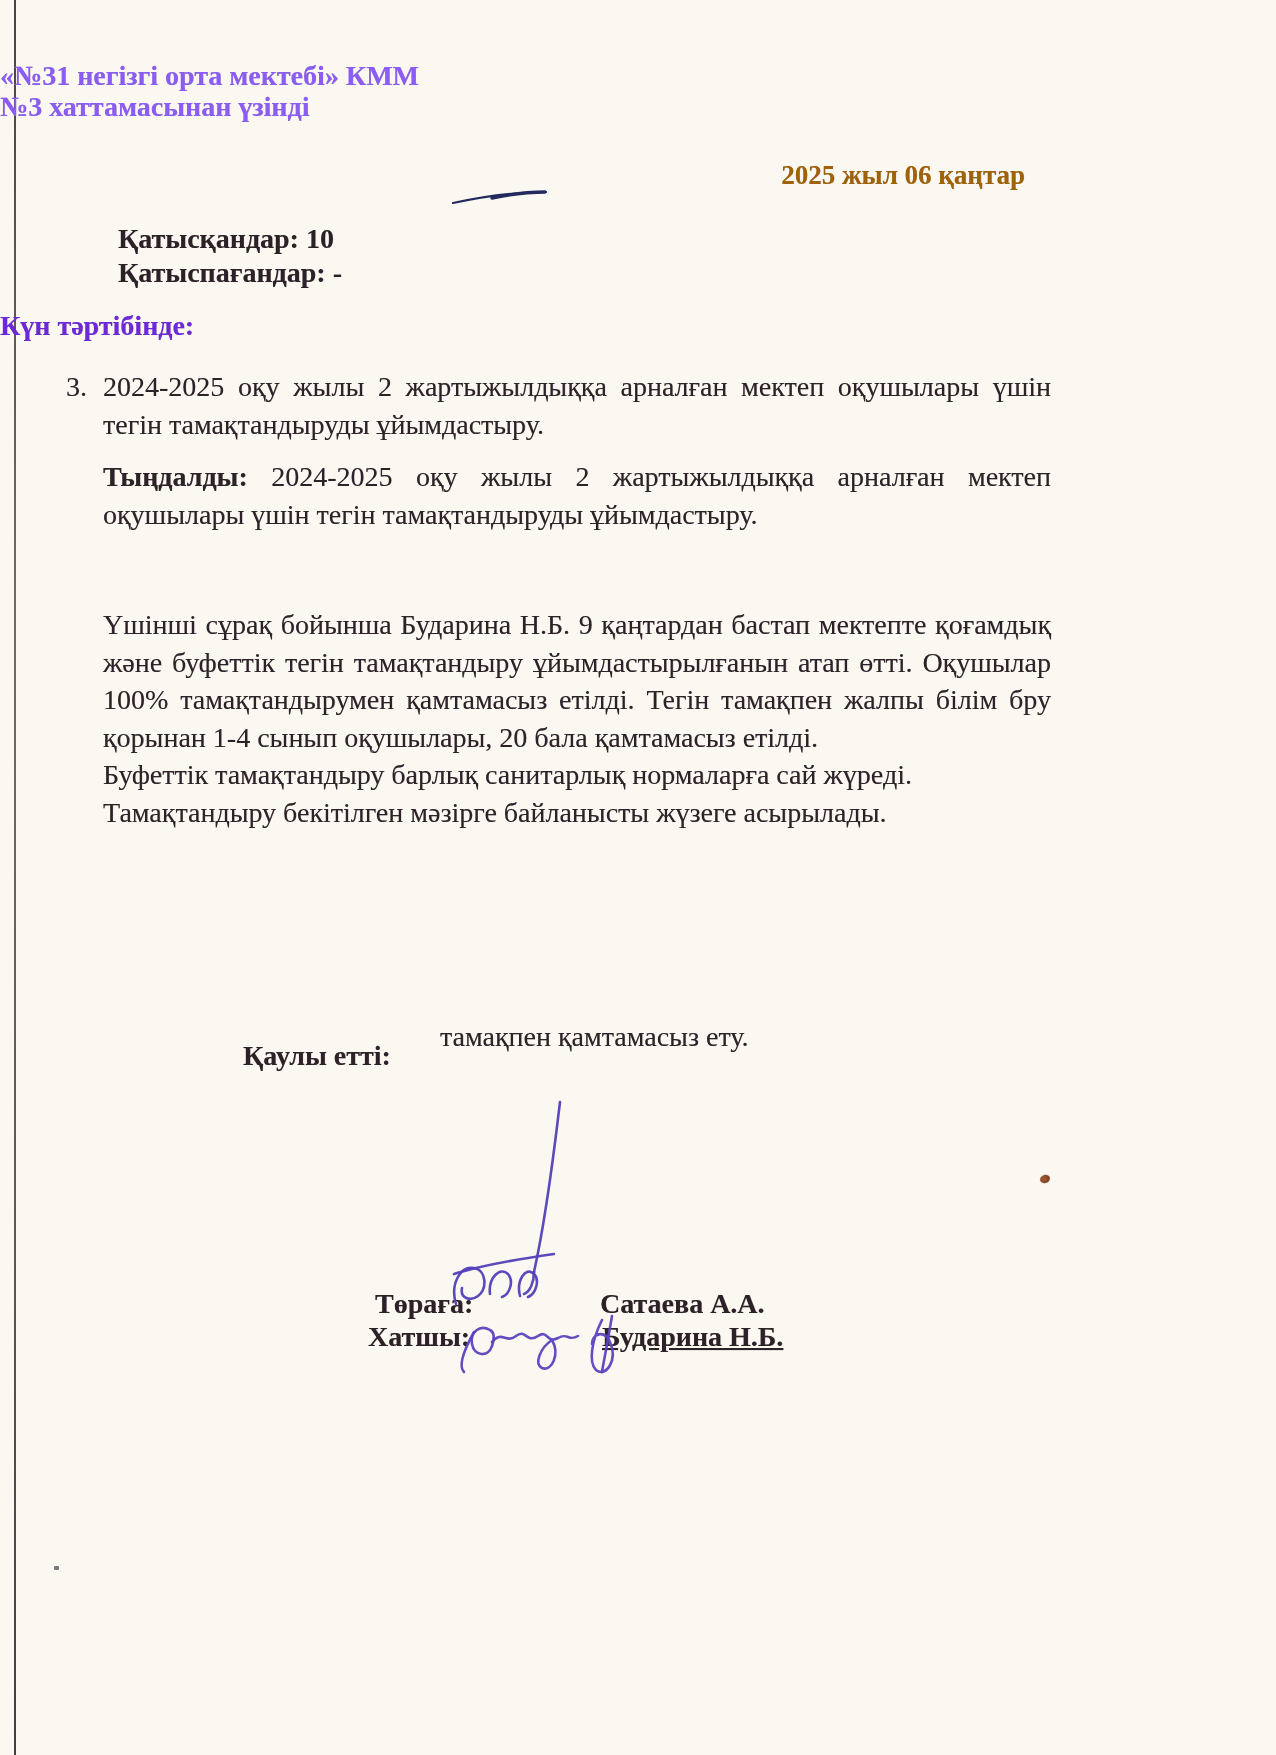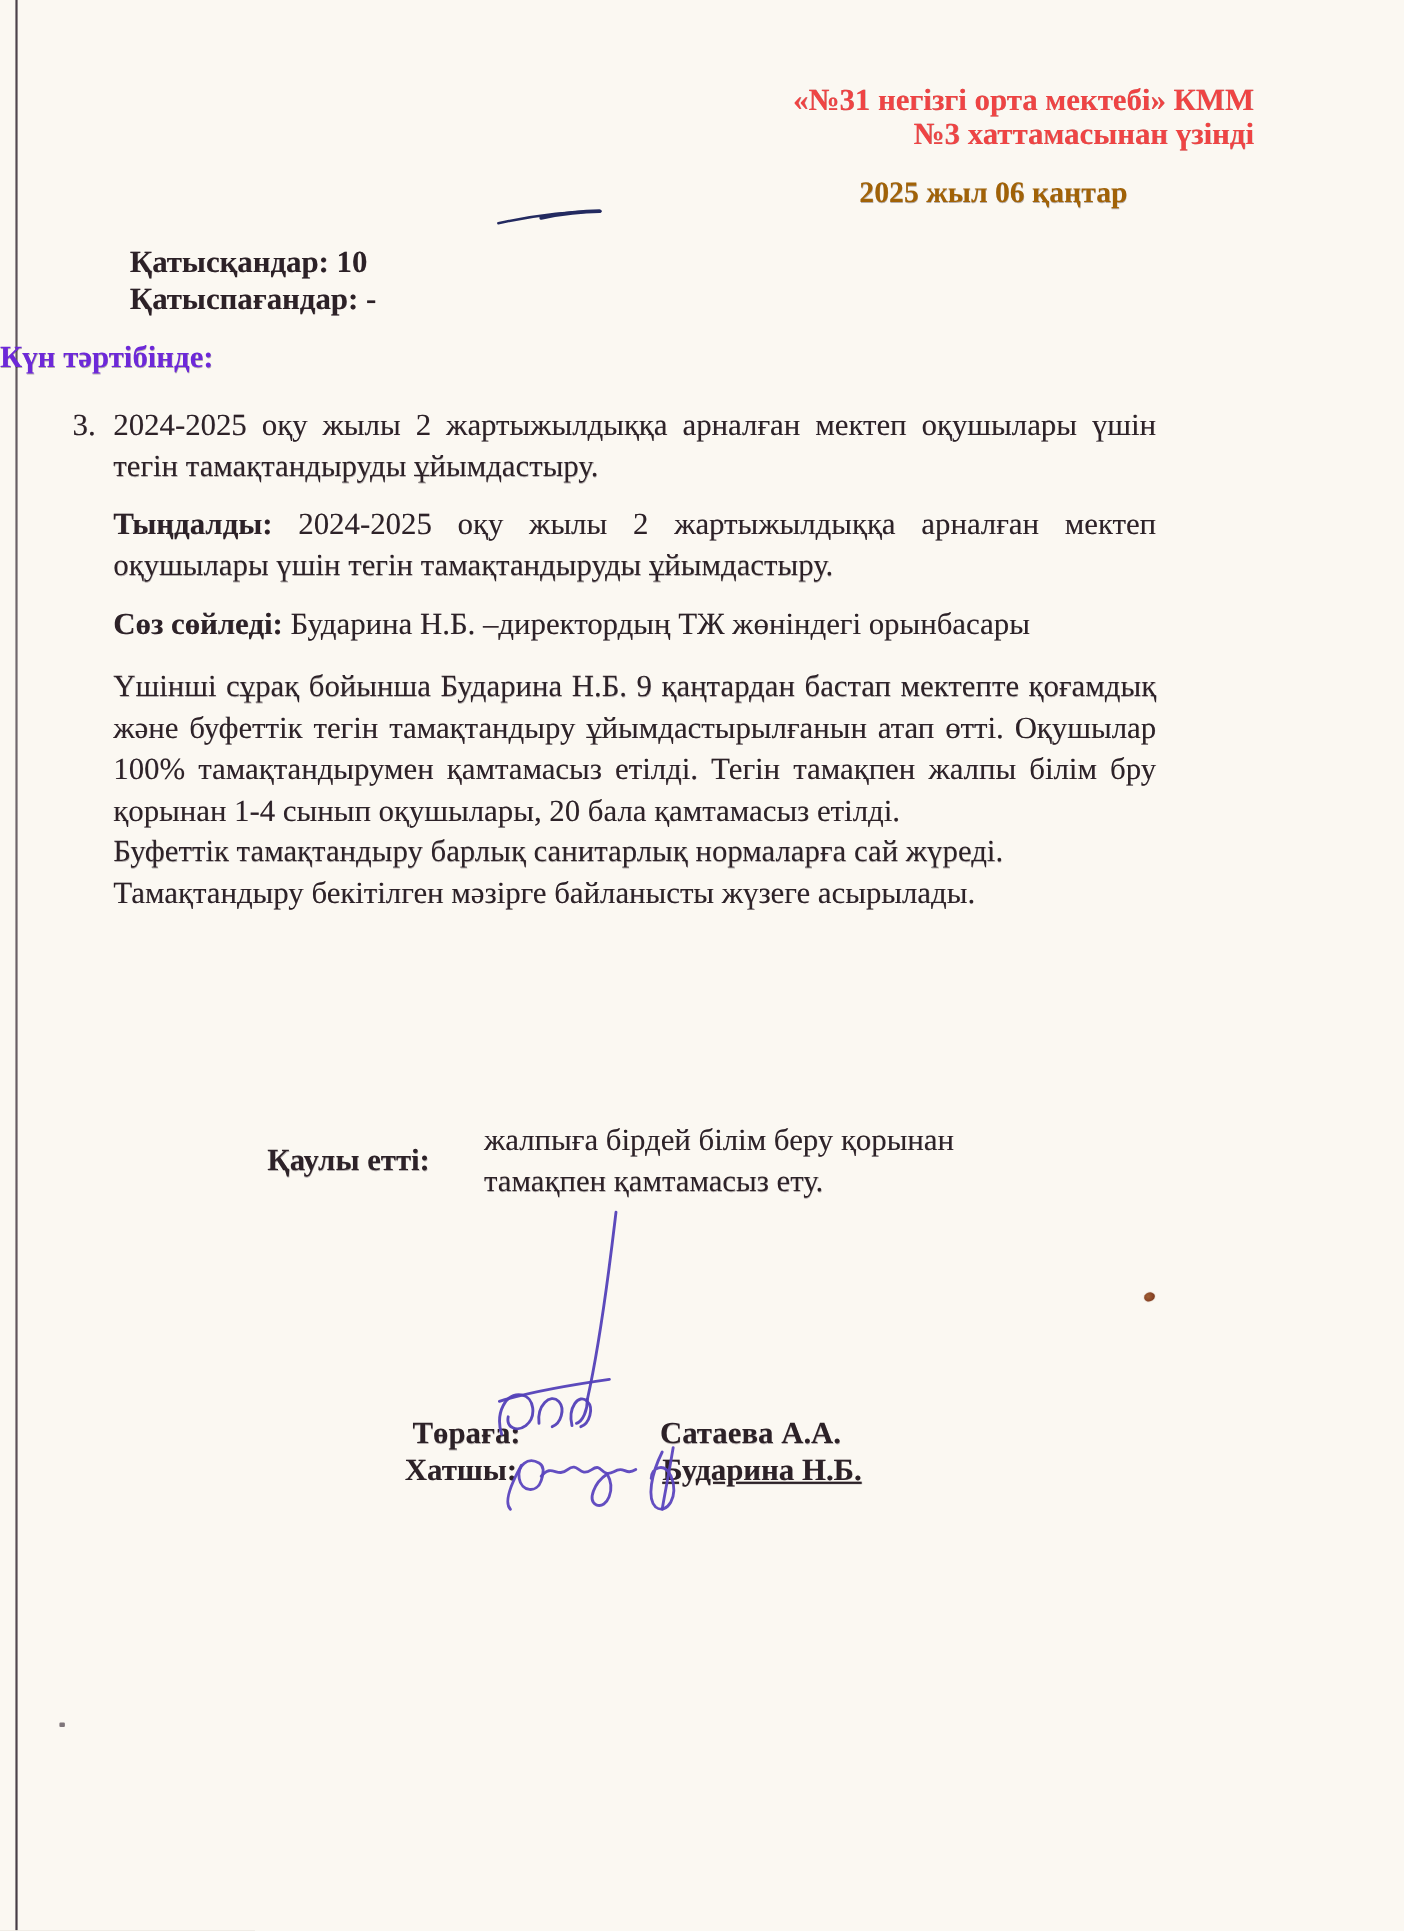--- a/index.html
+++ b/index.html
@@ -22,23 +22,23 @@
       rgba(70,56,66,.85) 70%, rgba(50,40,50,.9) 100%);
   }
   .speck{position:absolute;left:54px;top:1566px;width:5px;height:4px;background:#4a3f48;opacity:.7;border-radius:1px;}
   .stain{
     position:absolute;left:1040px;top:1175px;width:10px;height:8px;border-radius:50%;
     background:radial-gradient(circle at 40% 40%, #a06034 0%, #8a4527 55%, #6f3619 100%);
     transform:rotate(-20deg);box-shadow:0 0 1px rgba(111,54,25,.6);
   }
   
   .title-block{
-    position:absolute;left:0;top:76px;width:1140px;
-    text-align:right;font-weight:bold;font-size:28px;line-height:31px;
-    color:#ef4444;
+    position:absolute;left:0;top:60px;width:1140px;
+    text-align:left;font-weight:bold;font-size:28px;line-height:31px;
+    color:#8b5cf6;
   }
   .pen-dash{position:absolute;left:450px;top:188px;width:100px;height:20px;}
   .date{
     position:absolute;right:251px;top:160px;
     font-weight:bold;font-size:27px;white-space:nowrap;color:#a16207;
   }
   .attendance{
     position:absolute;left:118px;top:222px;
     font-weight:bold;font-size:28px;line-height:34px;color:#2c2127;
   }
@@ -103,34 +103,29 @@
   <div class="agenda-item bodytext">
     <span class="item-num">3.</span>
     <span>2024-2025 оқу жылы 2 жартыжылдыққа арналған мектеп оқушылары үшін тегін тамақтандыруды ұйымдастыру.</span>
   </div>
 
   <p class="para heard bodytext">
     <span class="b">Тыңдалды:</span>
     <span>2024-2025 оқу жылы 2 жартыжылдыққа арналған мектеп оқушылары үшін тегін тамақтандыруды ұйымдастыру.</span>
   </p>
 
-  <p class="para speaker bodytext">
-    <span class="b">Сөз сөйледі:</span>
-    <span>Бударина Н.Б. –директордың ТЖ жөніндегі орынбасары</span>
-  </p>
 
   <div class="discussion bodytext">
     <p class="jp">Үшінші сұрақ бойынша Бударина Н.Б. 9 қаңтардан бастап мектепте қоғамдық және буфеттік тегін тамақтандыру ұйымдастырылғанын атап өтті. Оқушылар 100% тамақтандырумен қамтамасыз етілді. Тегін тамақпен жалпы білім бру қорынан 1-4 сынып оқушылары, 20 бала қамтамасыз етілді.</p>
     <p>Буфеттік тамақтандыру барлық санитарлық нормаларға сай жүреді.</p>
     <p>Тамақтандыру бекітілген мәзірге байланысты жүзеге асырылады.</p>
   </div>
 
   <div class="res-label">Қаулы етті:</div>
   <div class="res-lines">
-    <div class="ind">жалпыға бірдей білім беру қорынан</div>
     <div class="ind">тамақпен қамтамасыз ету.</div>
   </div>
 
   <div class="sig-label chair">Төраға:</div>
   <div class="sig-name chair">Сатаева А.А.</div>
   <div class="sig-label secretary">Хатшы:</div>
   <div class="sig-name secretary">Бударина Н.Б.</div>
 
   <svg class="signatures" viewBox="0 0 260 290">
     <g class="chair-sig">

